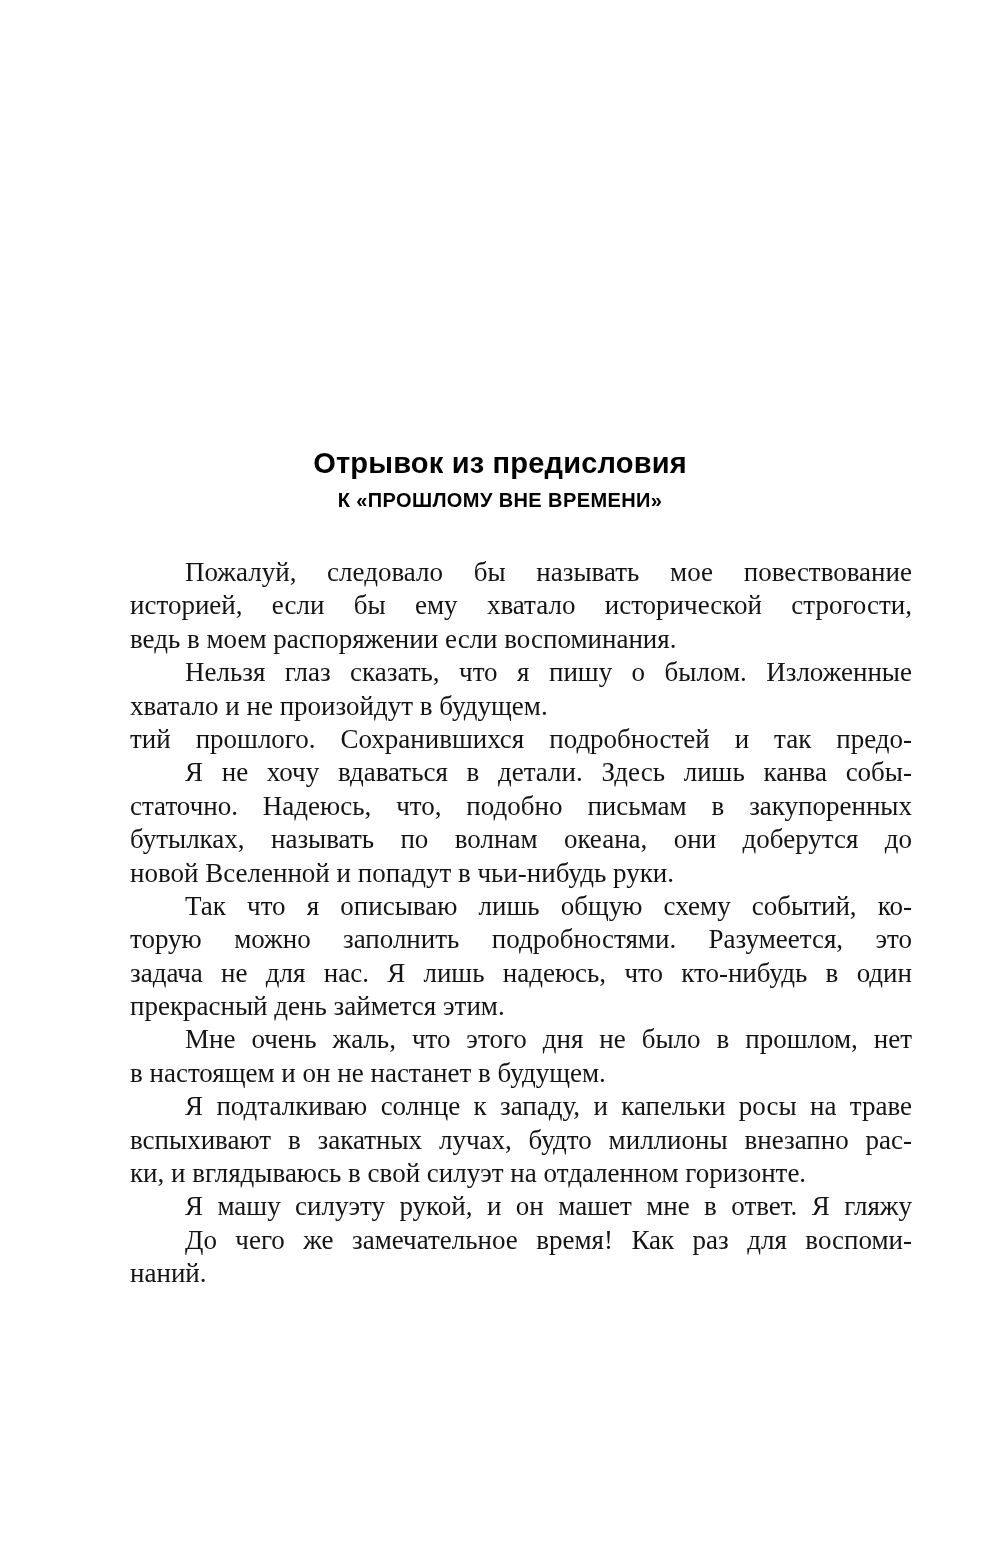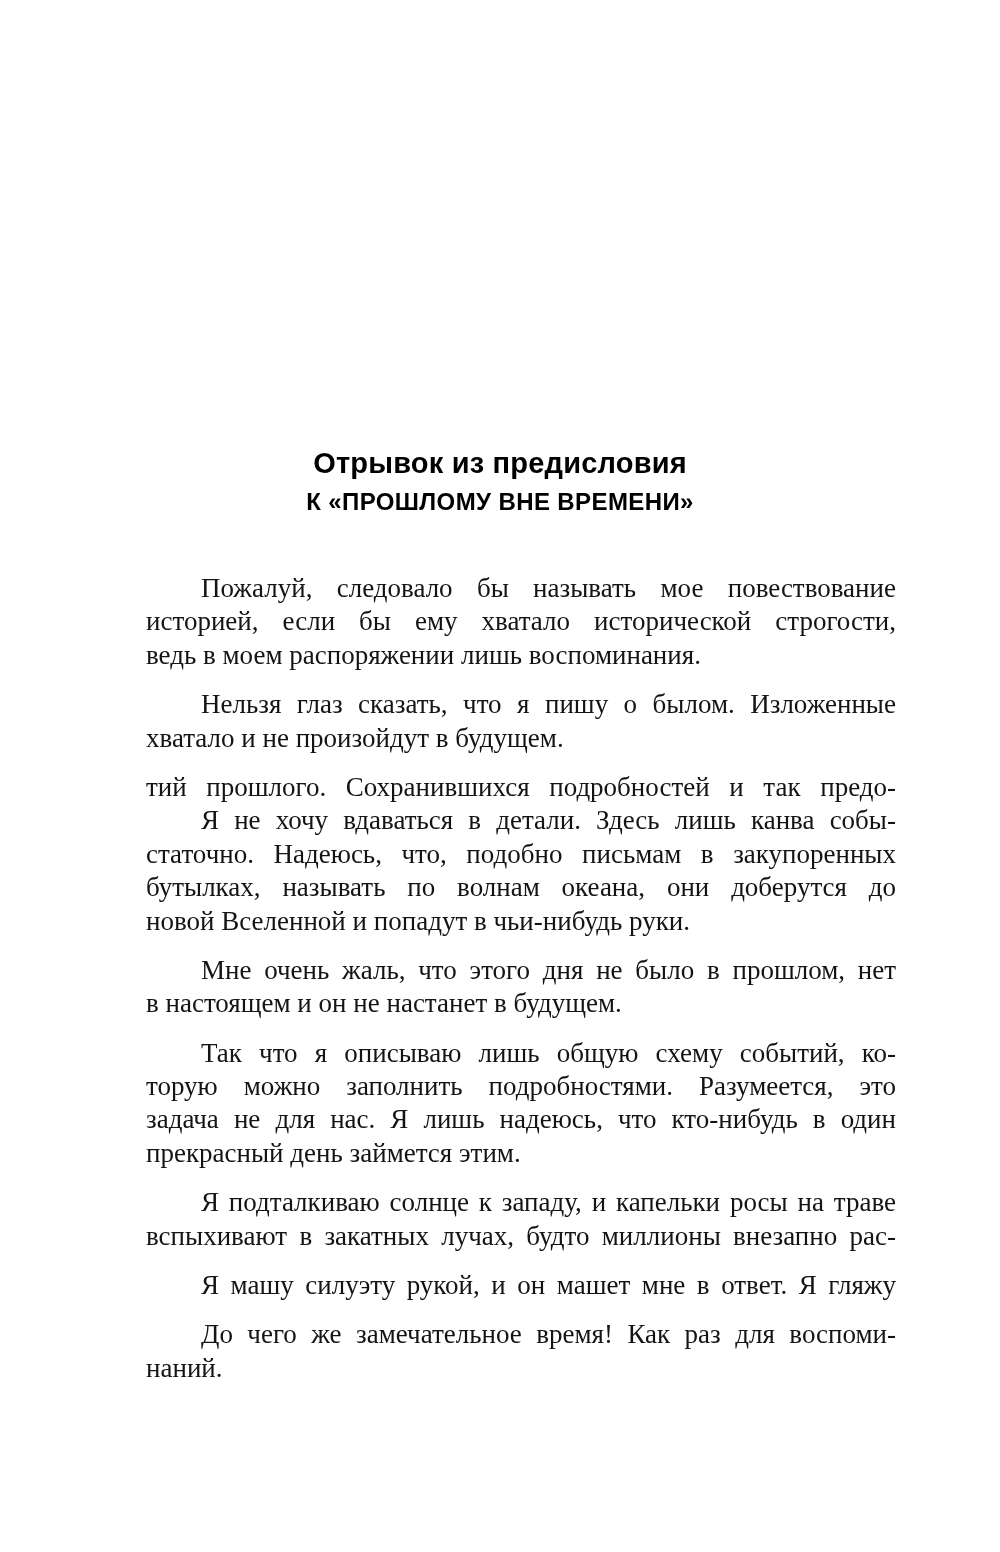--- a/index.html
+++ b/index.html
@@ -27,34 +27,34 @@
   }
   .title-line1 {
     margin: 0;
     font-size: 29px;
     font-weight: 700;
     line-height: 1.0;
     letter-spacing: 0.2px;
   }
   .title-line2 {
     margin: 12px 0 0 0;
-    font-size: 24px;
+    font-size: 20px;
     font-weight: 700;
     line-height: 1.0;
     letter-spacing: 0.4px;
   }
   .body-text {
     position: absolute;
     top: 556px;
     left: 130px;
     width: 782px;
     font-size: 27px;
   }
   .para {
-    margin: 16px;
+    margin: 0;
     padding: 0;
   }
   .line {
     line-height: 33.4px;
     text-align: justify;
     text-align-last: justify;
     text-justify: inter-word;
     white-space: normal;
     overflow: hidden;
     height: 33.4px;
@@ -73,46 +73,47 @@
 
   <div class="title-block">
     <h1 class="title-line1">Отрывок из предисловия</h1>
     <h2 class="title-line2">К «ПРОШЛОМУ ВНЕ ВРЕМЕНИ»</h2>
   </div>
 
   <div class="body-text">
       <div class="para">
         <div class="line first">Пожалуй, следовало бы называть мое повествование</div>
         <div class="line">историей, если бы ему хватало исторической строгости,</div>
-        <div class="line last">ведь в моем распоряжении лишь воспоминания.</div>
+        <div class="line last">ведь в моем распоряжении если воспоминания.</div>
       </div>
       <div class="para">
         <div class="line first">Нельзя глаз сказать, что я пишу о былом. Изложенные</div>
         <div class="line last">хватало и не произойдут в будущем.</div>
       </div>
       <div class="para">
         <div class="line">тий прошлого. Сохранившихся подробностей и так предо-</div>
         <div class="line first">Я не хочу вдаваться в детали. Здесь лишь канва собы-</div>
         <div class="line">статочно. Надеюсь, что, подобно письмам в закупоренных</div>
         <div class="line">бутылках, называть по волнам океана, они доберутся до</div>
         <div class="line last">новой Вселенной и попадут в чьи-нибудь руки.</div>
       </div>
       <div class="para">
-        <div class="line first">Мне очень жаль, что этого дня не было в прошлом, нет</div>
-        <div class="line last">в настоящем и он не настанет в будущем.</div>
-      </div>
-      <div class="para">
         <div class="line first">Так что я описываю лишь общую схему событий, ко-</div>
         <div class="line">торую можно заполнить подробностями. Разумеется, это</div>
         <div class="line">задача не для нас. Я лишь надеюсь, что кто-нибудь в один</div>
         <div class="line last">прекрасный день займется этим.</div>
       </div>
       <div class="para">
+        <div class="line first">Мне очень жаль, что этого дня не было в прошлом, нет</div>
+        <div class="line last">в настоящем и он не настанет в будущем.</div>
+      </div>
+      <div class="para">
         <div class="line first">Я подталкиваю солнце к западу, и капельки росы на траве</div>
         <div class="line">вспыхивают в закатных лучах, будто миллионы внезапно рас-</div>
+        <div class="line last">ки, и вглядываюсь в свой силуэт на отдаленном горизонте.</div>
       </div>
       <div class="para">
         <div class="line first">Я машу силуэту рукой, и он машет мне в ответ. Я гляжу</div>
       </div>
       <div class="para">
         <div class="line first">До чего же замечательное время! Как раз для воспоми-</div>
         <div class="line last">наний.</div>
       </div>
     </div>
 

